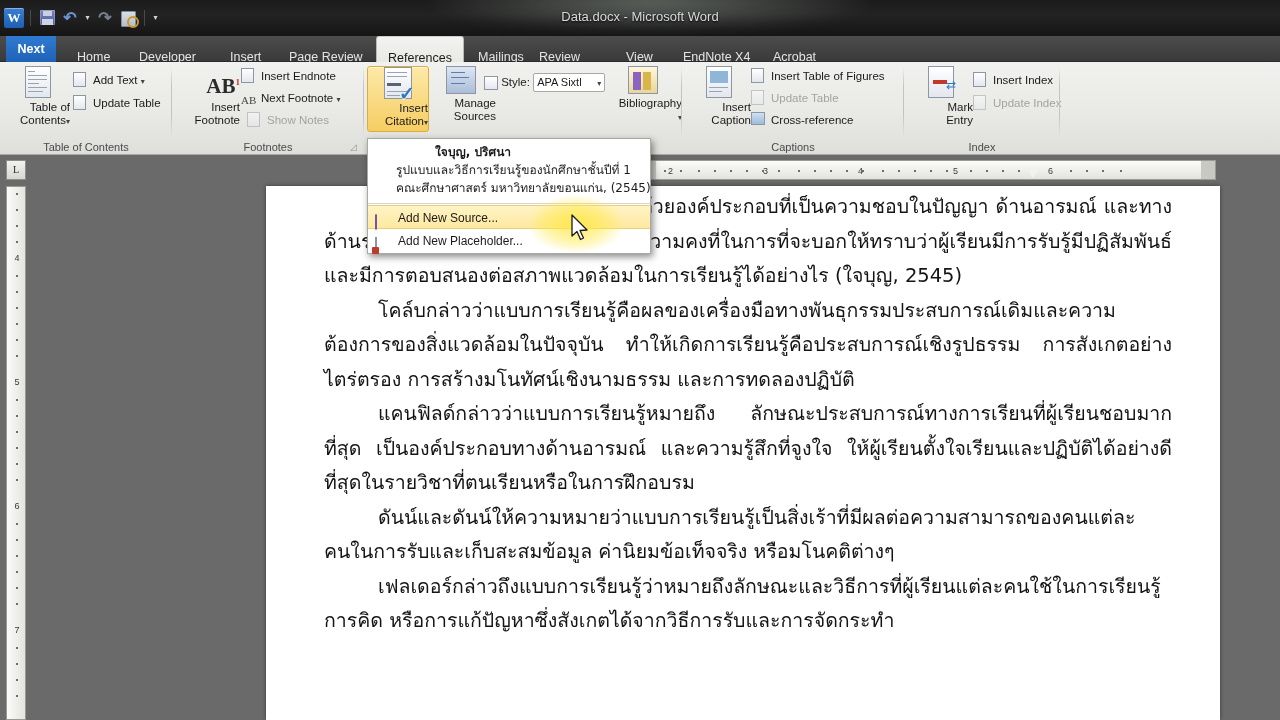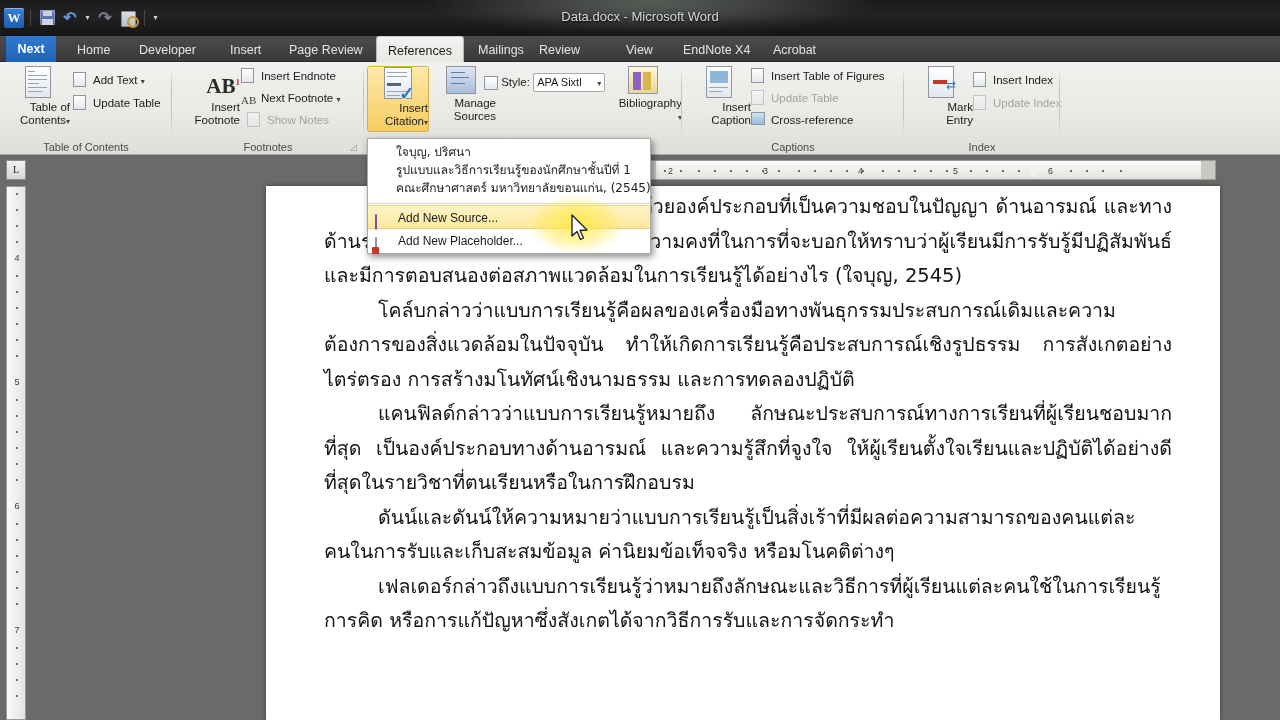--- a/index.html
+++ b/index.html
@@ -56,21 +56,21 @@
     font-family:"Liberation Sans", sans-serif;
   }
 
   
   .tabstrip {
     position:absolute; left:0; top:36px; width:1280px; height:26px;
     background:linear-gradient(to bottom,#4c4c4c,#3a3a3a);
     border-bottom:1px solid #2a2a2a;
   }
   .tab {
-    position:absolute; top:0; height:26px; line-height:26px; padding:1px 11px;
+    position:absolute; top:0; height:26px; line-height:26px; padding:8px 11px;
     color:#e4e4e4; font-size:12.5px; white-space:nowrap;text-align:right;
   }
   .tab.file {
     background:linear-gradient(to bottom,#2f7ad1,#1e63b8);
     color:#fff; font-weight:bold; left:6px; width:50px; text-align:center; padding:0;
   }
   .tab.active {
     background:linear-gradient(to bottom,#f3f3f1,#e8e8e4);
     color:#1a1a1a;
     border-radius:3px 3px 0 0;
@@ -142,21 +142,21 @@
 
   
   .menu {
     position:absolute; left:367px; top:138px; width:284px;
     background:#ffffff; border:1px solid #a9a9a4;
     box-shadow:2px 3px 7px rgba(0,0,0,.45); z-index:50;
   }
   .menu .srcitem { padding:4px 8px 5px 28px; }
   .menu .srcline { font-size:12px; color:#1a1a1a; line-height:18px; white-space:nowrap;
                    font-family:"DejaVu Sans","Liberation Sans",sans-serif; }
-  .menu .srcline.b { font-weight:normal; }
+  .menu .srcline.b { font-weight:bold;margin-left:39px; }
   .menu .msep { height:1px; background:#d6d6d2; margin:1px 0; }
   .menu .mitem {
     position:relative; height:24px; line-height:24px; padding-left:30px;
     font-size:12px; color:#1a1a1a; cursor:default;
   }
   .menu .mitem.sel {
     background:linear-gradient(to bottom,#fff4c6,#ffe9a0);
     border-top:1px solid #e8cf7d; border-bottom:1px solid #e8cf7d;
   }
   .menu .mi-icon { position:absolute; left:7px; top:4px; width:16px; height:16px; }

